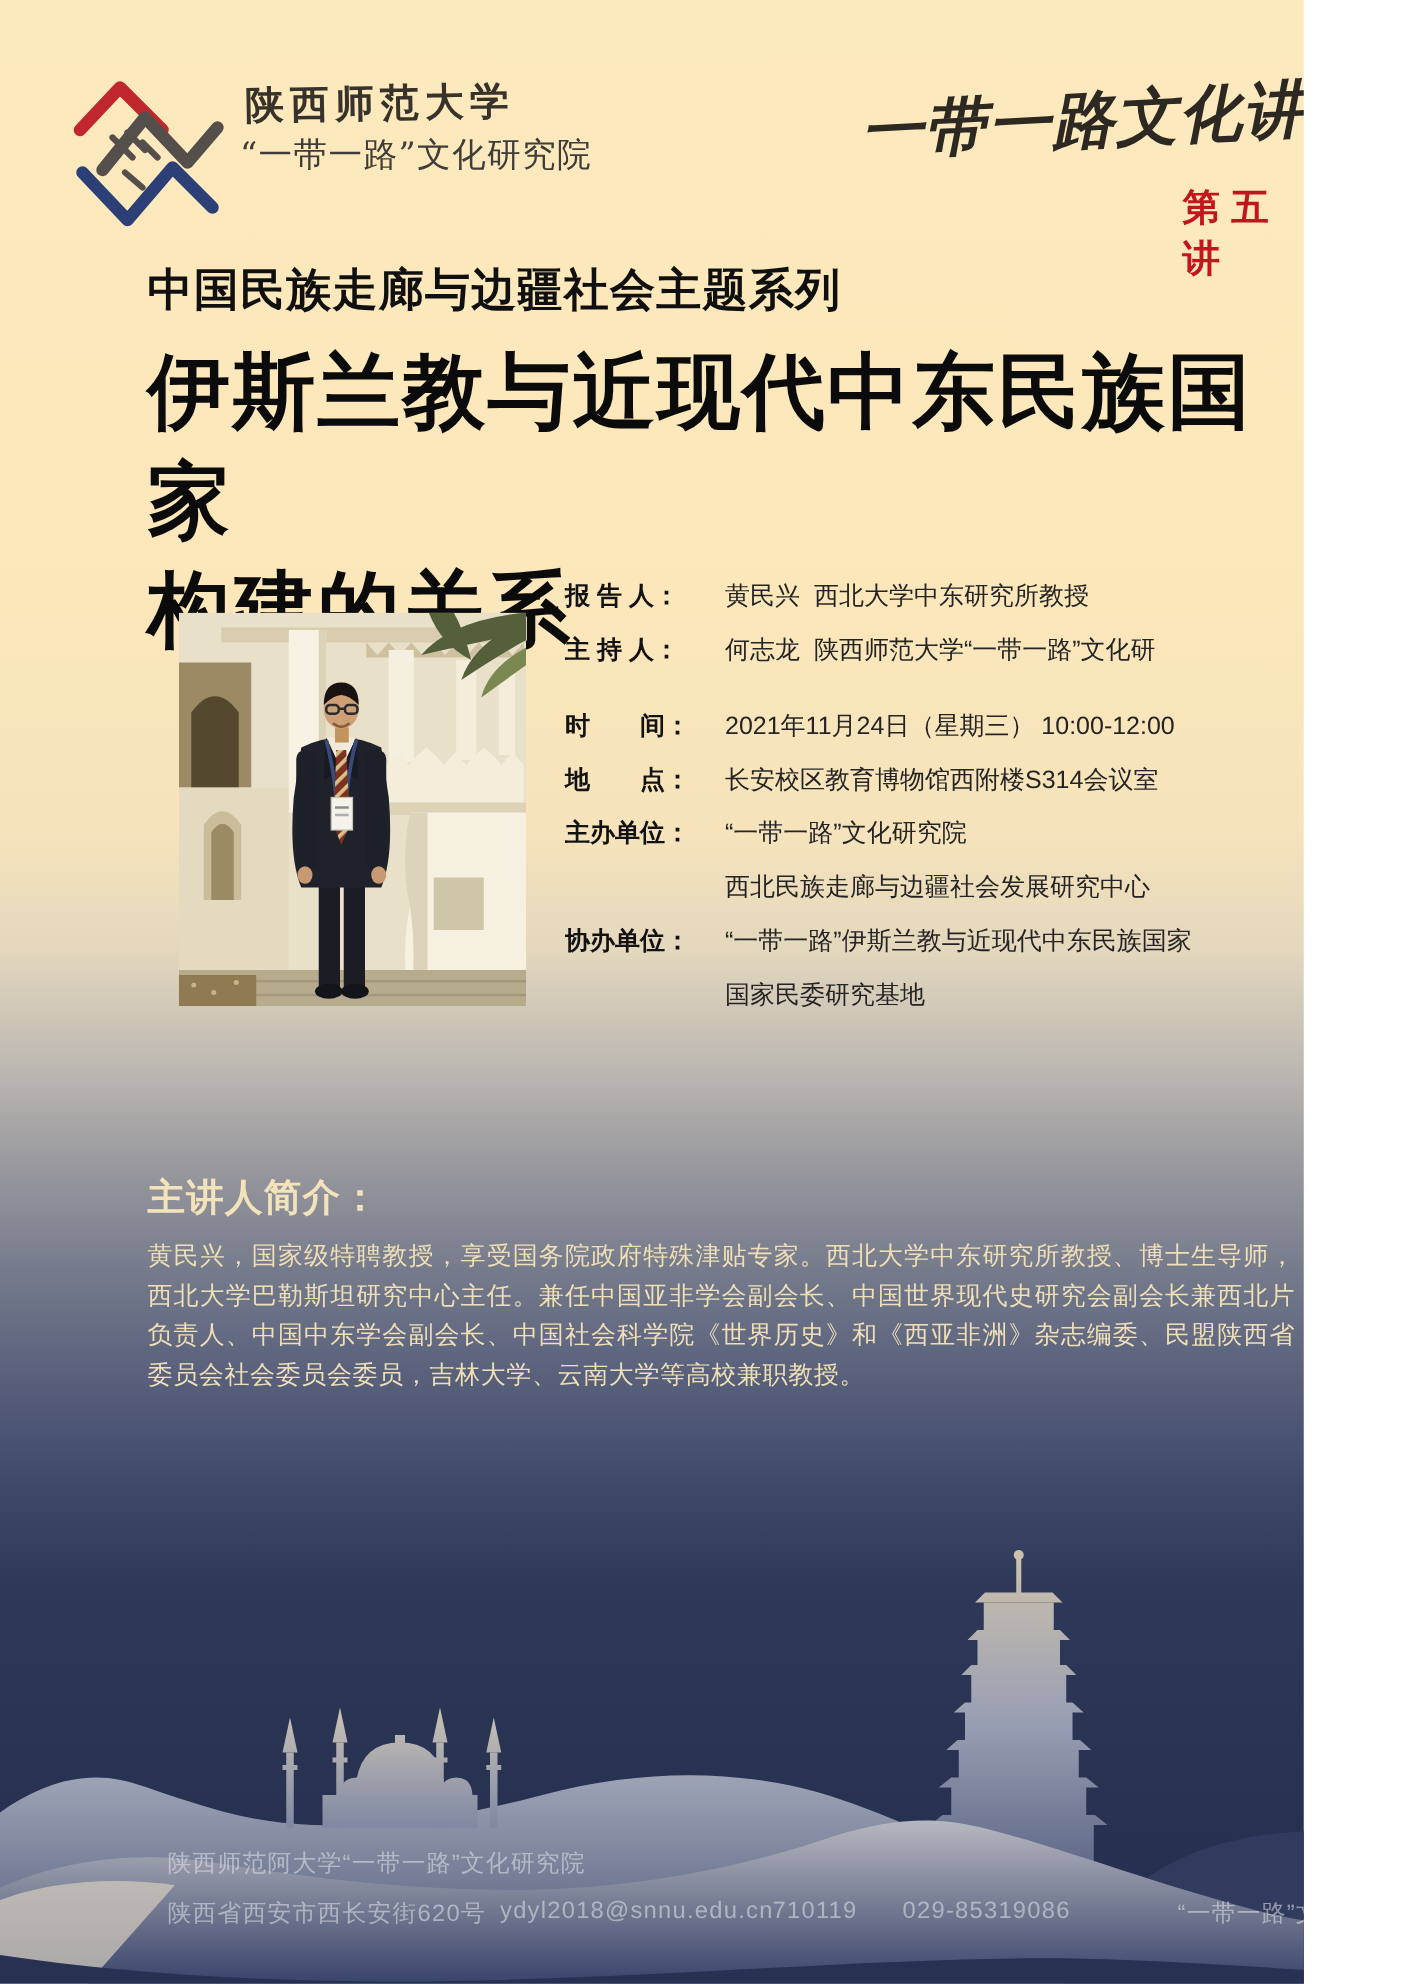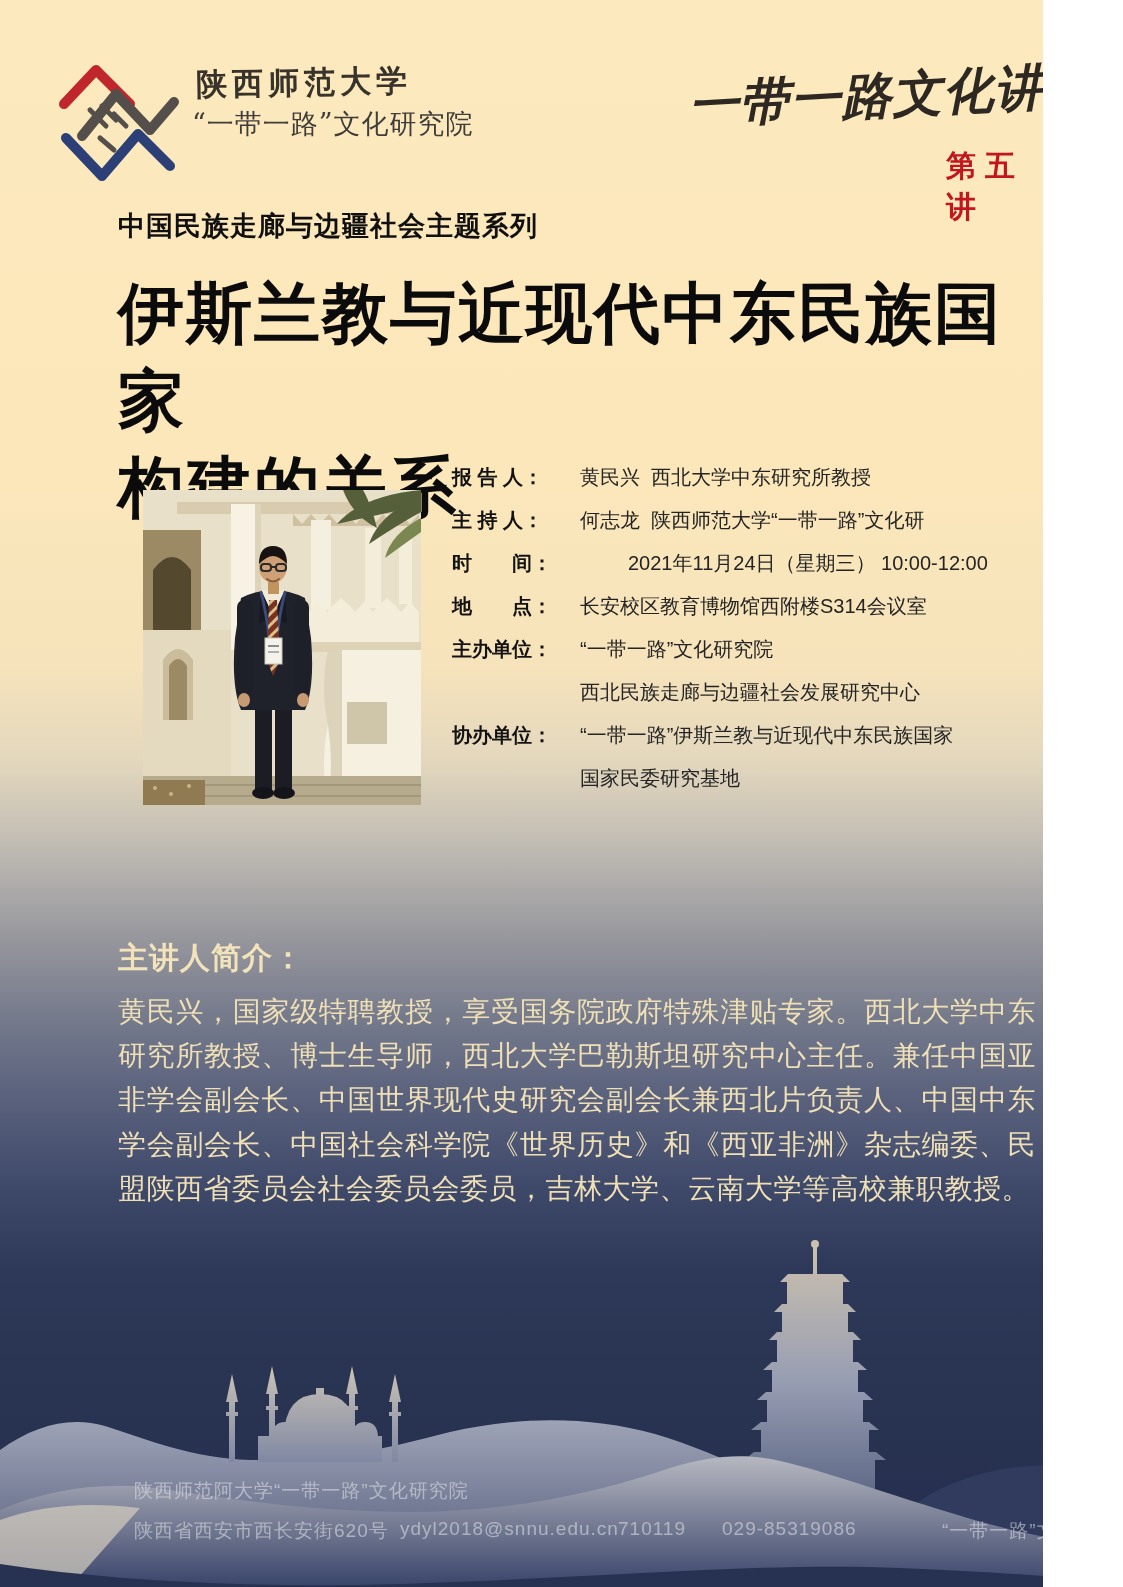--- a/index.html
+++ b/index.html
@@ -15,31 +15,31 @@
   .abs{position:absolute;}
   
   .org-name{font-family:"DejaVu Serif",serif;font-weight:bold;font-size:31px;
     letter-spacing:5px;color:#37322a;transform:rotate(-1deg);}
   .institute{font-family:"DejaVu Serif",serif;font-size:27px;color:#3f3d3a;letter-spacing:1px;}
   .calligraphy{font-family:"DejaVu Serif",serif;font-weight:bold;font-style:italic;
     font-size:50px;color:#2d2822;letter-spacing:1px;transform:rotate(-3deg);white-space:nowrap;}
   .session-badge{font-family:"DejaVu Serif",serif;font-weight:bold;font-size:30px;
     color:#c2151d;letter-spacing:9px;}
   
-  .series{font-size:27px;font-weight:800;color:#101010;letter-spacing:1px;}
+  .series{font-size:36px;font-weight:800;color:#101010;letter-spacing:1px;}
   .main-title{font-size:66px;font-weight:900;color:#0b0b0b;line-height:1.32;letter-spacing:2px;}
   
   .info{width:575px;font-size:20px;color:#242424;}
   .info-row{display:flex;line-height:43px;}
-  .info-row.gap{gap:48px;}
+  .info-row.gap{margin-top:18px;}
   .info-label{flex:none;width:128px;font-weight:bold;color:#121212;white-space:pre;}
   .info-value{white-space:pre;}
   
   .bio-heading{font-size:30px;font-weight:bold;color:#f3e3bb;letter-spacing:1px;}
-  .bio-text{width:918px;font-size:28px;color:#eedfb6;line-height:1.58;letter-spacing:0.5px;text-align:justify;}
+  .bio-text{width:918px;font-size:20px;color:#eedfb6;line-height:1.58;letter-spacing:0.5px;text-align:justify;}
   
   .footer-text{font-size:19px;color:rgba(228,229,235,0.55);letter-spacing:1px;white-space:nowrap;}
   .photo-frame{width:278px;height:315px;overflow:hidden;}
   svg{display:block;}
 </style>
 </head>
 <body>
 
 <div class="poster">
 

